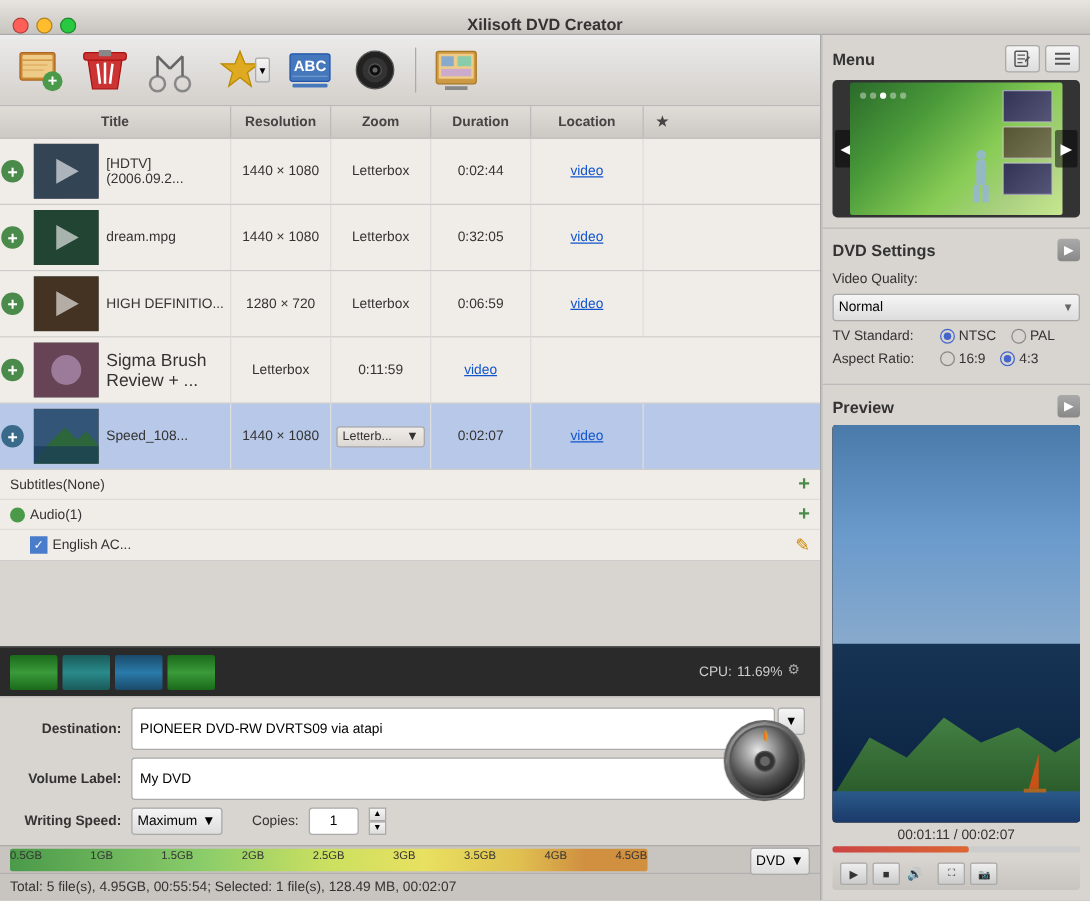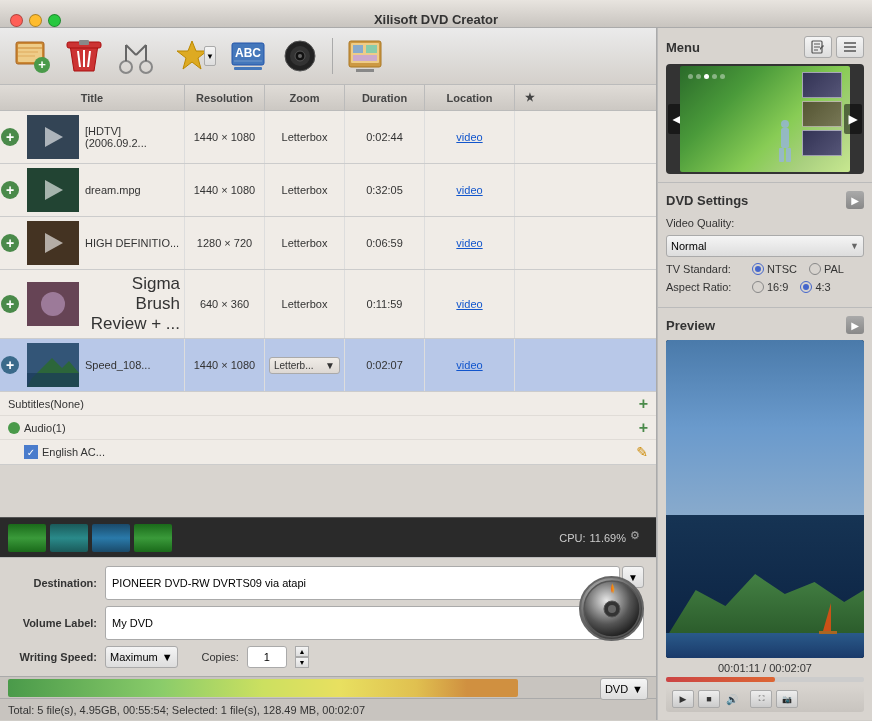--- a/index.html
+++ b/index.html
@@ -905,23 +905,22 @@
 
         <div class="file-row">
           <div class="file-row-cell file-row-title">
             <div class="file-add-btn">+</div>
             <div class="file-thumb">
               <svg width="52" height="44" viewBox="0 0 52 44">
                   <rect width="52" height="44" fill="#664455"></rect>
                   <circle cx="26" cy="22" r="12" fill="#aa88aa" opacity="0.8"></circle>
                 </svg>
             </div>
-            <span style="font-size:17px;text-align:right;">Sigma Brush Review + ...</span>
-          </div>
-          <div class="file-row-cell">640 × 360</div>
+            <span style="font-size:14px;">Sigma Brush Review + ...</span>
+          </div>
           <div class="file-row-cell">Letterbox</div>
           <div class="file-row-cell">0:11:59</div>
           <div class="file-row-cell">
             <span class="video-link">video</span>
           </div>
           <div class="file-row-cell"></div>
         </div>
 
         <div class="file-row selected">
           <div class="file-row-cell file-row-title">
@@ -1013,20 +1012,31 @@
         <input class="copies-input" type="text" value="1" style="">
         <div class="spinner-btns">
           <div class="spinner-btn">▲</div>
           <div class="spinner-btn">▼</div>
         </div>
       </div>
     </div>
 
     <div class="progress-bar-container">
       <div class="progress-bar-track"></div>
+      <div style="position:absolute;left:8px;top:2px;width:510px;display:flex;justify-content:space-between;">
+        <span style="font-size:9px;color:#333;">0.5GB</span>
+        <span style="font-size:9px;color:#333;">1GB</span>
+        <span style="font-size:9px;color:#333;">1.5GB</span>
+        <span style="font-size:9px;color:#333;">2GB</span>
+        <span style="font-size:9px;color:#333;">2.5GB</span>
+        <span style="font-size:9px;color:#333;">3GB</span>
+        <span style="font-size:9px;color:#333;">3.5GB</span>
+        <span style="font-size:9px;color:#333;">4GB</span>
+        <span style="font-size:9px;color:#333;">4.5GB</span>
+      </div>
       <div class="dvd-format-select">
         <span>DVD</span>
         <span>▼</span>
       </div>
     </div>
 
     <div class="status-bar">
       <span>Total: 5 file(s), 4.95GB, 00:55:54; Selected: 1 file(s), 128.49 MB, 00:02:07</span>
     </div>
 

